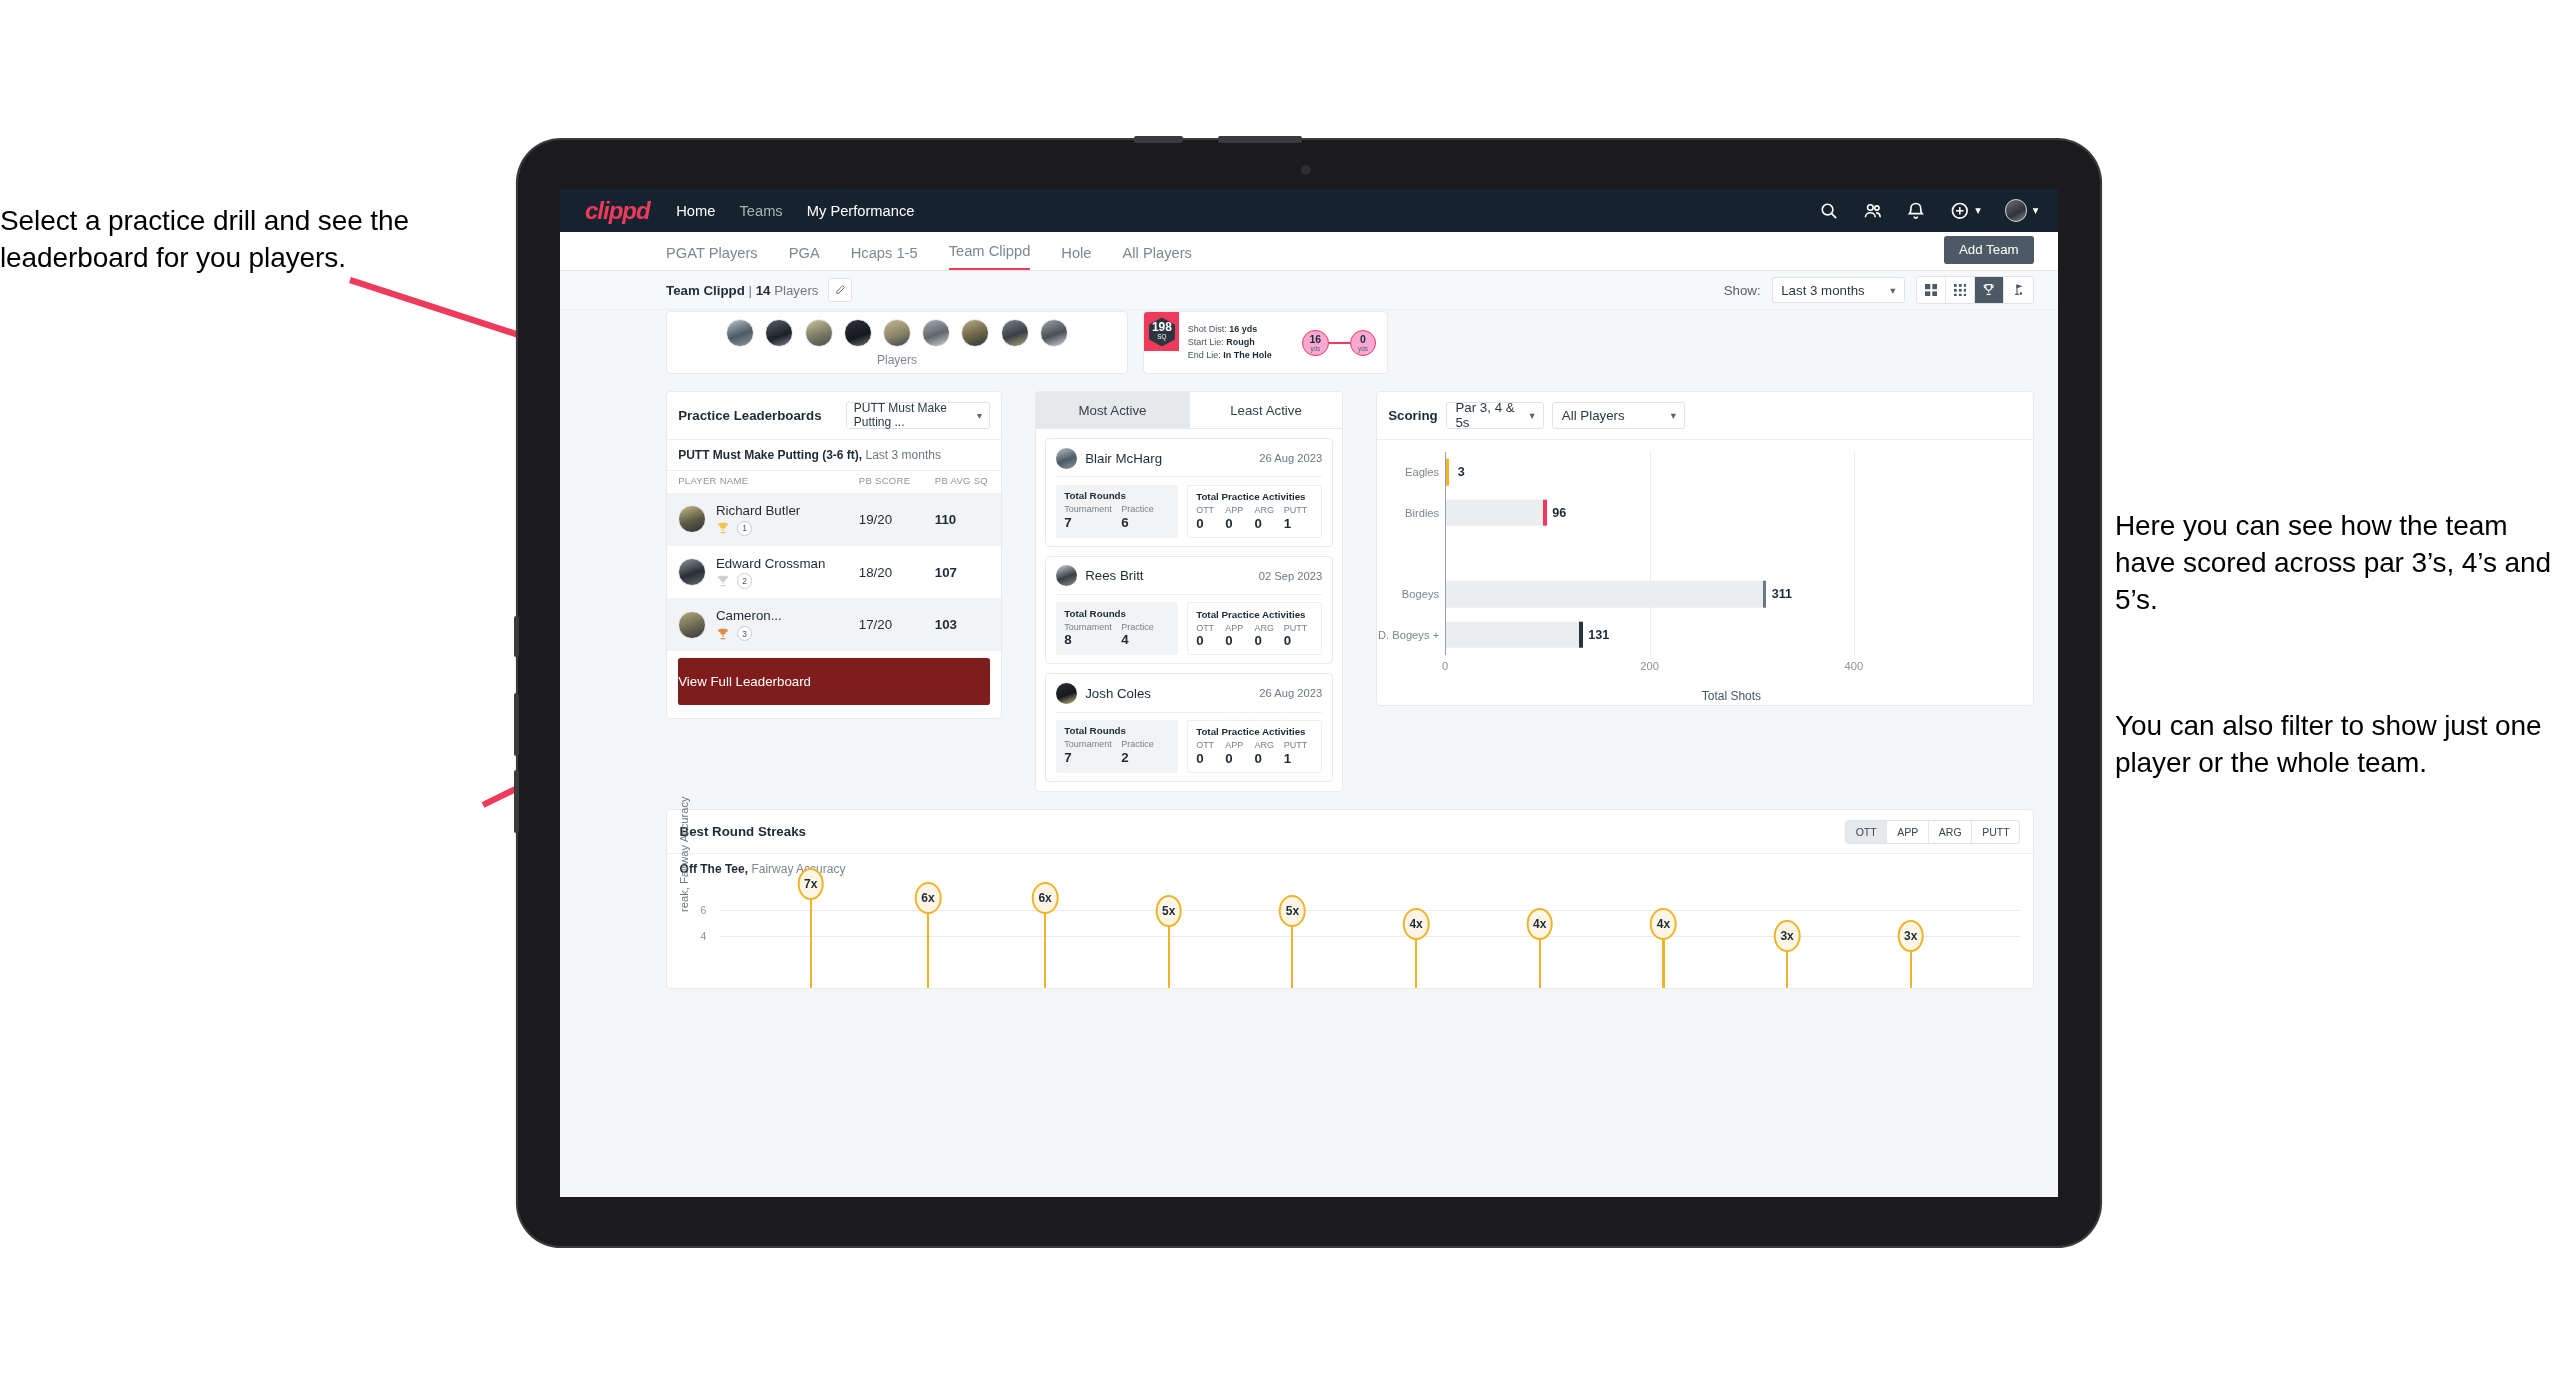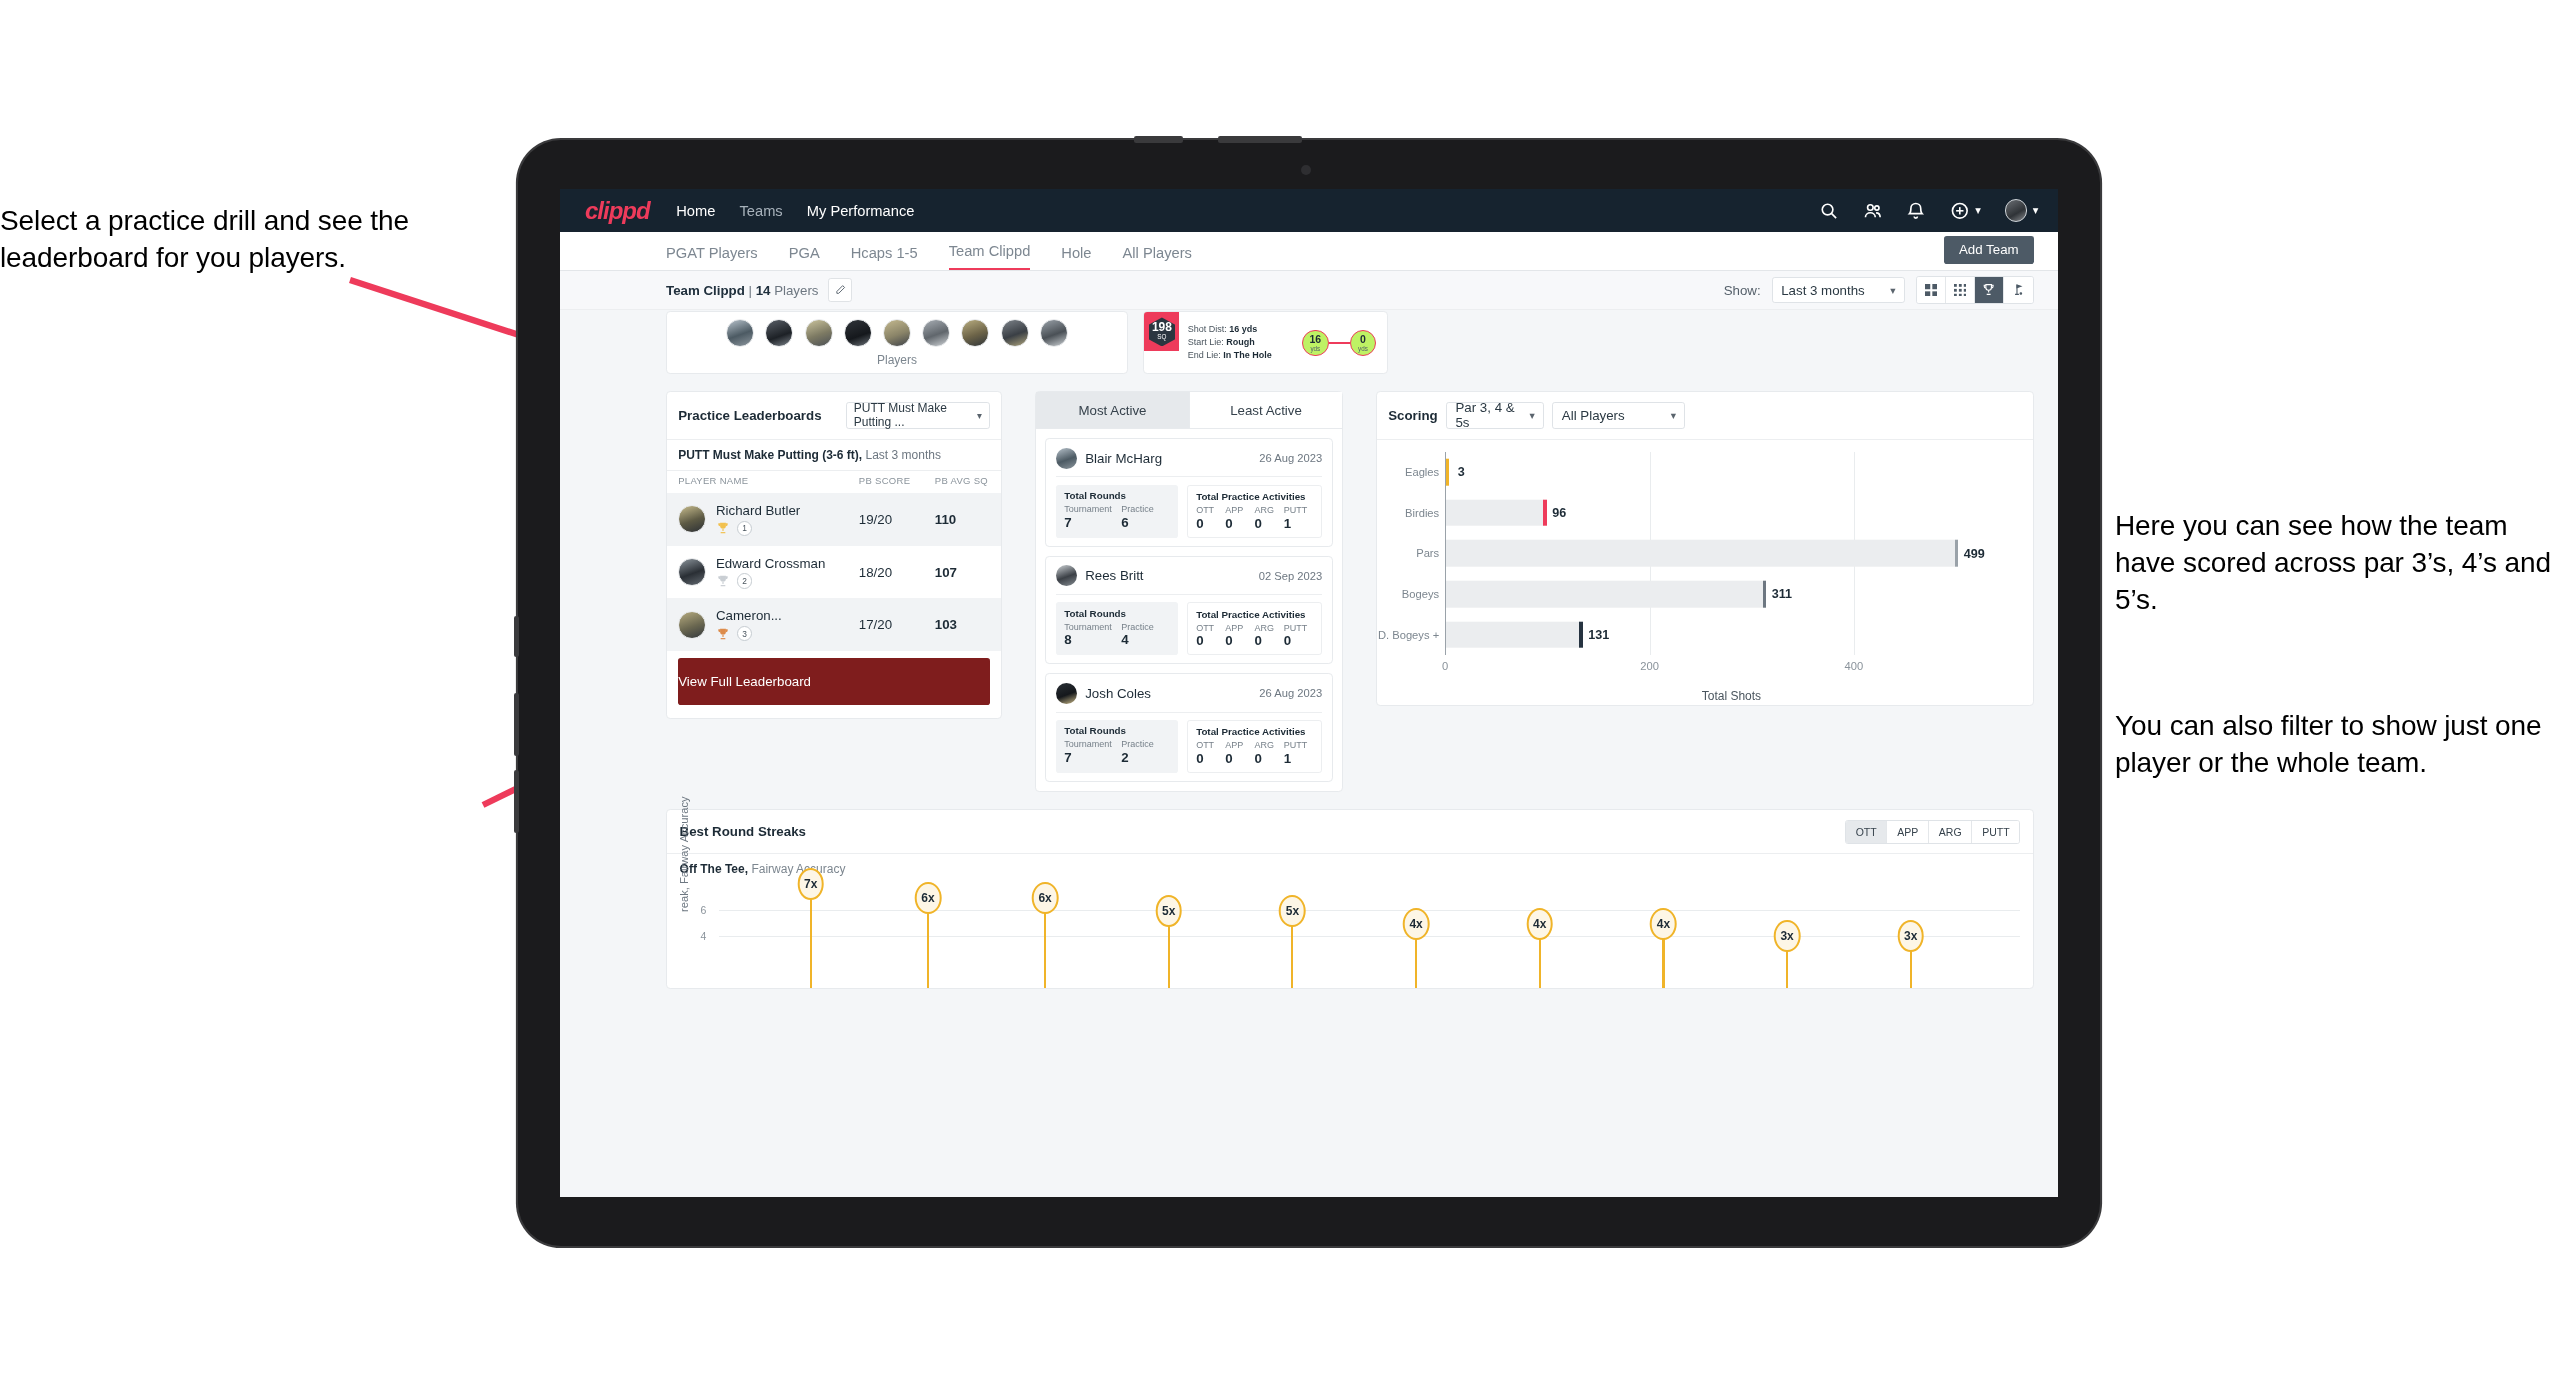--- a/index.html
+++ b/index.html
@@ -130,21 +130,21 @@
     align-items: center; justify-content: center; color: #fff;
     clip-path: polygon(50% 0%, 100% 25%, 100% 75%, 50% 100%, 0% 75%, 0% 25%);
   }
   .hexa .n { font-size: 12px; font-weight: 700; line-height: 1; }
   .hexa .u { font-size: 6.3px; line-height: 1.4; }
   .shot-lines { font-size: 9px; color: #4a555e; line-height: 1.45; padding-left: 8.4px; }
   .shot-lines b { color: #1d2b36; }
   .dist-viz { margin-left: auto; display: flex; align-items: center; padding-right: 11.2px; }
   .dcirc {
     width: 26.6px; height: 26.6px; border-radius: 50%; border: 1.4px solid #ee3b5b;
-    background: #bef264; display: flex; flex-direction: column; align-items: center;
+    background: #f9a8d4; display: flex; flex-direction: column; align-items: center;
     justify-content: center; flex: 0 0 26.6px;
   }
   .dcirc .dn { font-size: 10.5px; font-weight: 700; color: #1d2b36; line-height: 1; }
   .dcirc .du { font-size: 6.3px; color: #54606a; }
   .dline { width: 21px; height: 2.1px; background: #ee3b5b; }
 
   
   .row-main { display: flex; gap: 33px; margin-top: 17px; }
   .col-lb { flex: 0 0 336px; }
   .col-act { flex: 0 0 308px; }
@@ -679,27 +679,20 @@
                 </div>
 
                 <div class="bargroup" style="top:20%;height:20%">
                   <span class="bar-lbl">Birdies</span>
                   <div class="bar" style="width:17.1%">
                     <div class="bar-cap" style="background:#ee3b5b"></div>
                     <span class="bar-val">96</span>
                   </div>
                 </div>
 
-                <div class="bargroup" style="top:40%;height:20%">
-                  <span class="bar-lbl">Pars</span>
-                  <div class="bar" style="width:89.1%">
-                    <div class="bar-cap" style="background:#9aa2a9"></div>
-                    <span class="bar-val">499</span>
-                  </div>
-                </div>
 
                 <div class="bargroup" style="top:60%;height:20%">
                   <span class="bar-lbl">Bogeys</span>
                   <div class="bar" style="width:55.5%">
                     <div class="bar-cap" style="background:#6d7781"></div>
                     <span class="bar-val">311</span>
                   </div>
                 </div>
 
                 <div class="bargroup" style="top:80%;height:20%">

